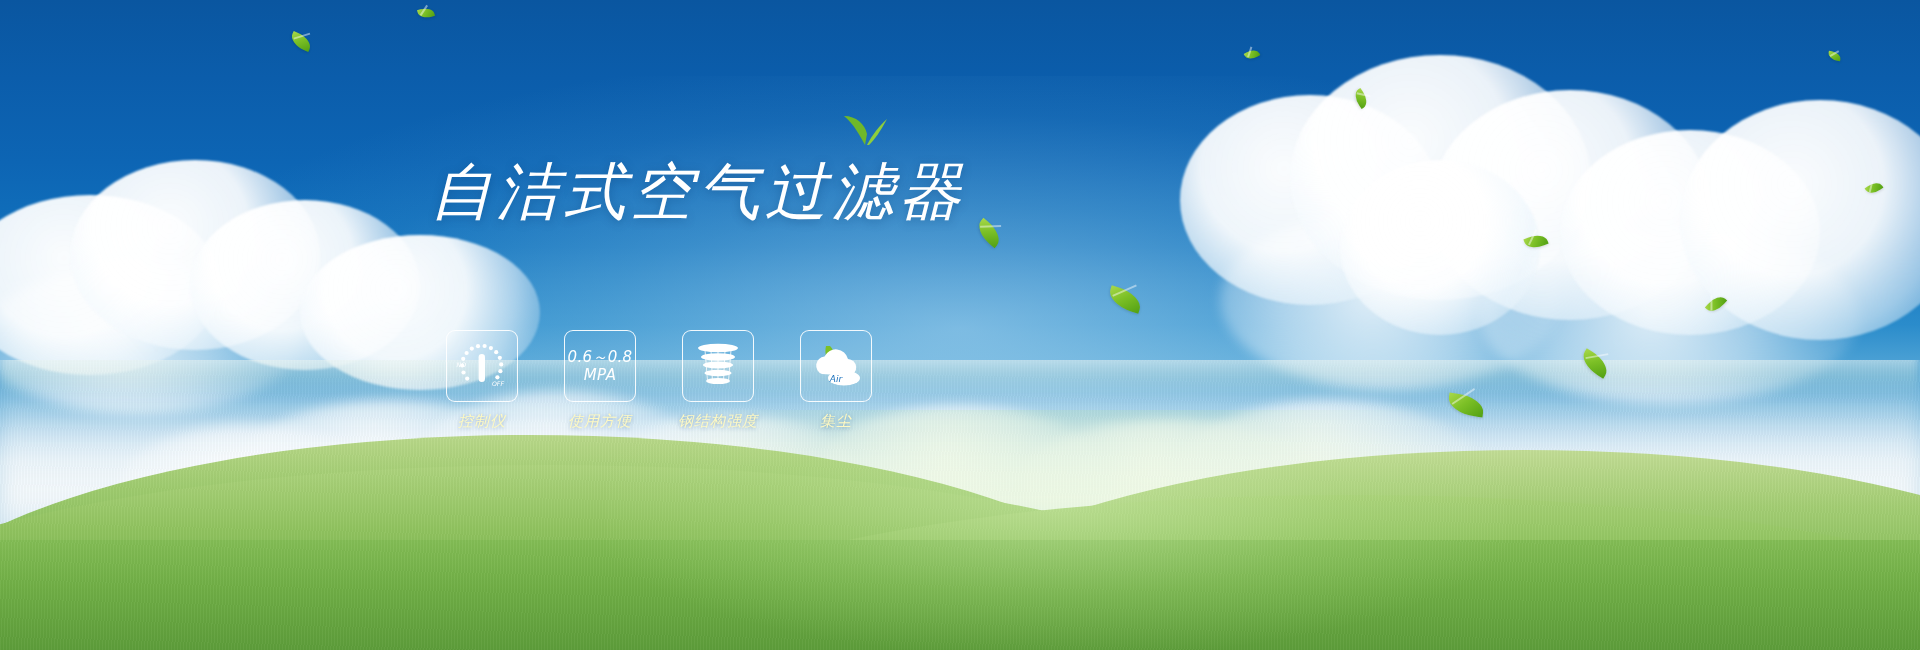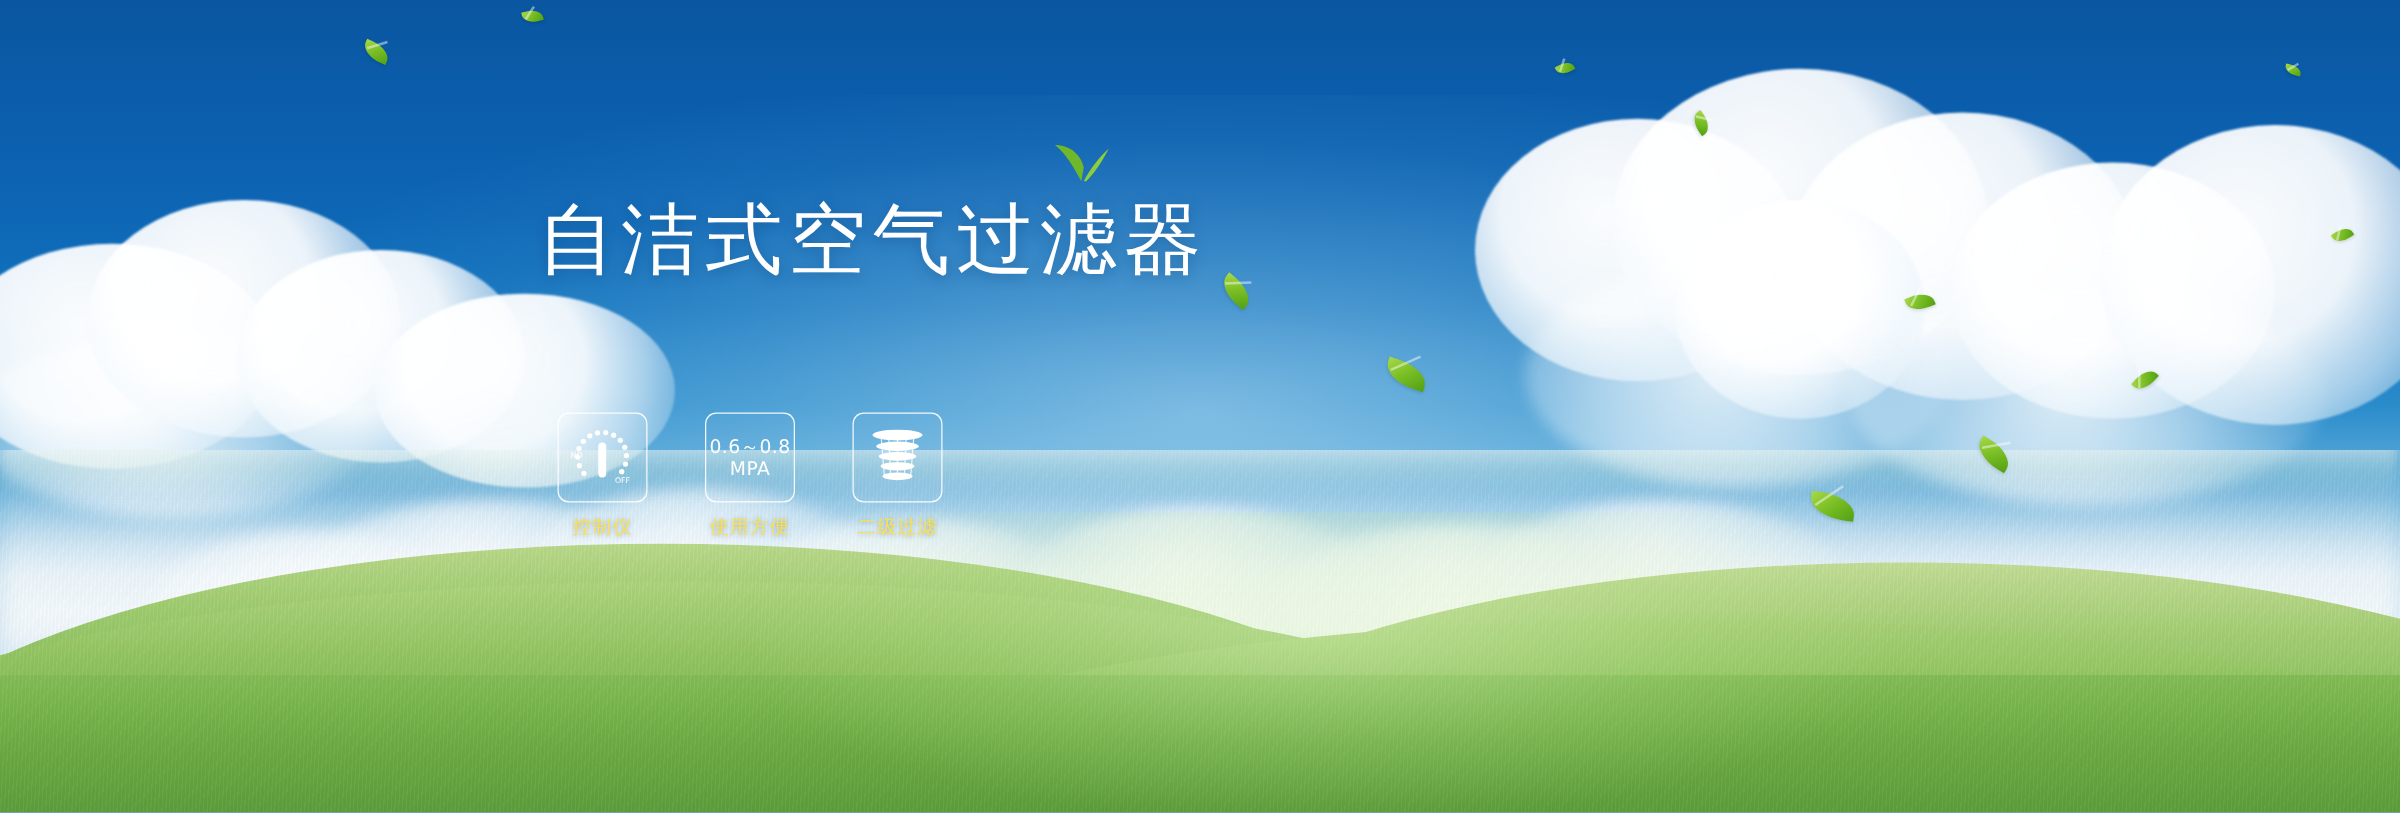--- a/index.html
+++ b/index.html
@@ -8,20 +8,21 @@
     overflow: hidden;
     font-family: "Liberation Sans", "DejaVu Sans", sans-serif;
   }
 
   .banner {
     position: relative;
     width: 1920px;
     height: 650px;
     overflow: hidden;
     background: #0a5fad;
+    font-style: italic;
   }
 
   
   .sky {
     position: absolute; inset: 0;
     background:
       linear-gradient(to bottom,
         #0a56a0 0%,
         #0b5dab 12%,
         #0d65b4 25%,
@@ -272,21 +273,21 @@
   .feature-text {
     color: #ffffff;
     font-size: 15px;
     line-height: 1.22;
     text-align: center;
     font-family: "DejaVu Sans", "Liberation Sans", sans-serif;
     letter-spacing: 0.3px;
   }
   .feature-label {
     margin-top: 10px;
-    color: #fde047;
+    color: #fef9c3;
     font-size: 15px;
     letter-spacing: 1px;
     white-space: nowrap;
     text-align: right;
     font-family: "DejaVu Sans", "Liberation Sans", sans-serif;
     text-shadow: 0 1px 4px rgba(10,60,120,0.4);
   }
 </style>
 </head>
 <body>
@@ -414,20 +415,31 @@
             </g>
             <g stroke="#ffffff" stroke-width="1" opacity="0.8">
               <line x1="12" y1="10" x2="14.5" y2="41"></line>
               <line x1="18" y1="10" x2="19.5" y2="42"></line>
               <line x1="25" y1="10" x2="25" y2="43"></line>
               <line x1="32" y1="10" x2="30.5" y2="42"></line>
               <line x1="38" y1="10" x2="35.5" y2="41"></line>
             </g>
           </svg>
         </div>
-        <div class="feature-label">二级过滤</div>
+        <div class="feature-label">钢结构强度</div>
       </div>
 
 
+      <div class="feature">
+        <div class="feature-box">
+          <svg width="56" height="48" viewBox="0 0 56 48">
+            <path d="M22 4 C27 9 28 17 25 23 C19 20 16 12 18 4 Z" fill="#7cc026"></path>
+            <path d="M14 32 a9 9 0 0 1 2.5-17.4 A12.5 12.5 0 0 1 40 17 a8.5 8.5 0 0 1 1.5 16.8 Z" fill="#ffffff"></path>
+            <ellipse cx="36" cy="36" rx="16" ry="7.5" fill="#ffffff"></ellipse>
+            <text x="28" y="39.5" font-size="9" fill="#1d72bd" text-anchor="middle" font-family="DejaVu Sans, sans-serif">Air</text>
+          </svg>
+        </div>
+        <div class="feature-label">集尘</div>
+      </div>
 
     </div>
   </div>
 </div>
 
 </body></html>

